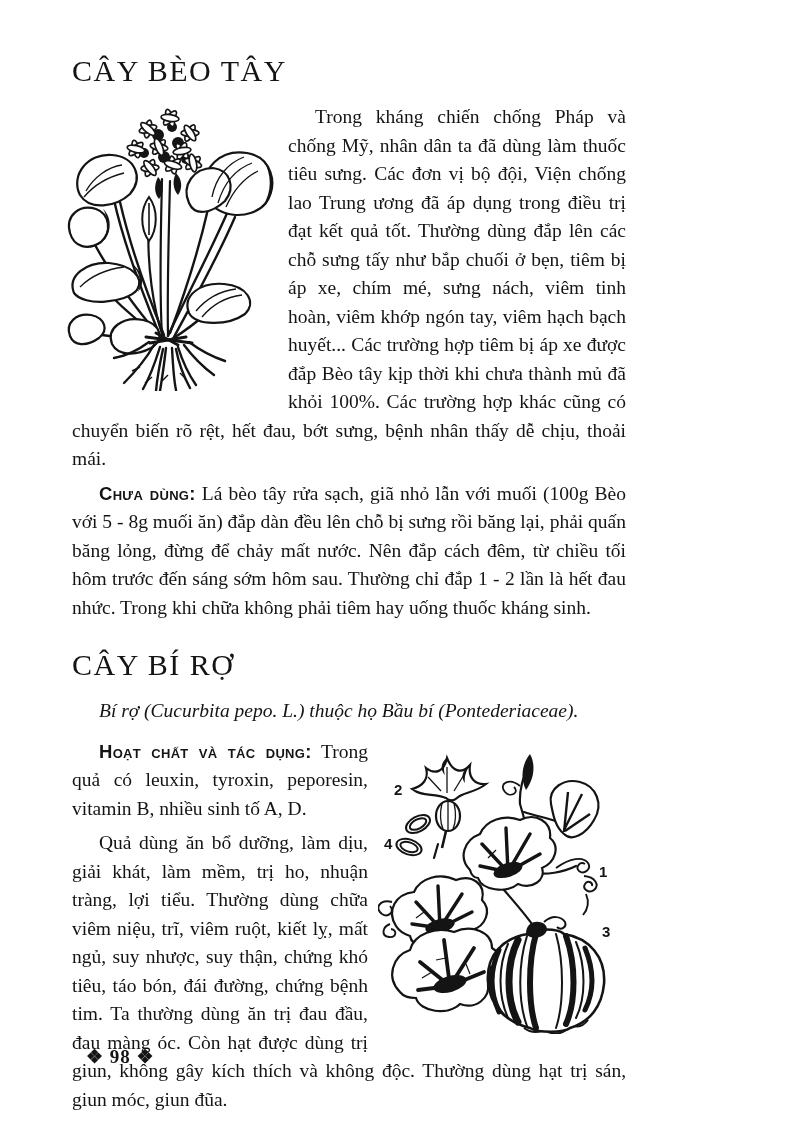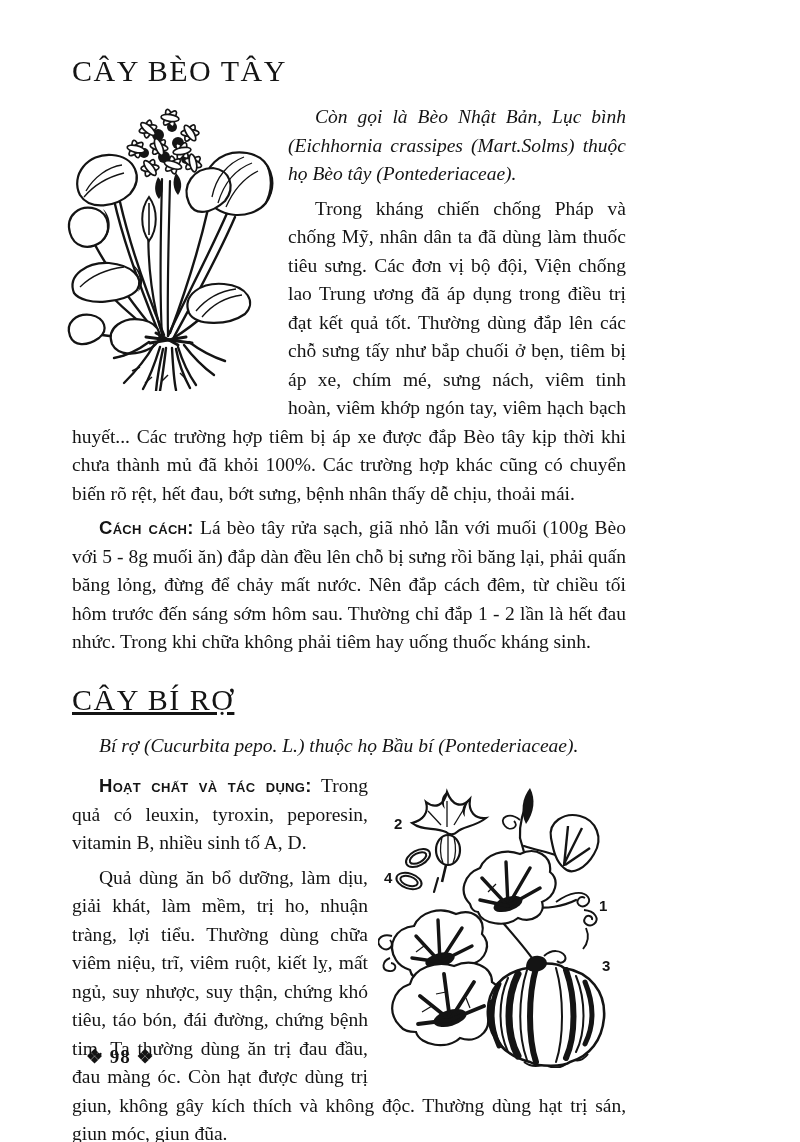--- a/index.html
+++ b/index.html
@@ -45,21 +45,21 @@
     width:248px;height:284px;
     margin:14px 0 0 10px;
   }
   .fig-label{
     position:absolute;
     font-family:"Liberation Sans", sans-serif;
     font-weight:bold;
     font-size:15px;
     line-height:15px;
   }
-  .sec2-title{margin-top:26px;text-decoration:underline;}
+  .sec2-title{margin-top:26px;}
   .intro2{margin-bottom:12px;}
   .page-number{
     position:absolute;
     left:86px;top:1045px;
     font-weight:bold;
     font-size:19px;
     letter-spacing:1px;
   }
   .flow{overflow:visible;}
   figure{margin:0;}
@@ -180,26 +180,25 @@
             <path d="M80,262 L72,266"></path>
               <path d="M92,272 L85,278"></path>
               <path d="M108,270 L102,276"></path>
             <path d="M120,268 L126,274"></path>
               <path d="M140,258 L146,264"></path>
               <path d="M66,250 L58,252"></path>
           </g>
         </svg>
       </figure>
 
-      <p class="ital indent">Còn gọi là Bèo Nhật Bản, Lục bình (Eichhornia crassipes (Mart.Solms) thuộc họ Bèo tây (Pontederiaceae).</p>
 
 
       <p class="indent">Trong kháng chiến chống Pháp và chống Mỹ, nhân dân ta đã dùng làm thuốc tiêu sưng. Các đơn vị bộ đội, Viện chống lao Trung ương đã áp dụng trong điều trị đạt kết quả tốt. Thường dùng đắp lên các chỗ sưng tấy như bắp chuối ở bẹn, tiêm bị áp xe, chím mé, sưng nách, viêm tinh hoàn, viêm khớp ngón tay, viêm hạch bạch huyết... Các trường hợp tiêm bị áp xe được đắp Bèo tây kịp thời khi chưa thành mủ đã khỏi 100%. Các trường hợp khác cũng có chuyển biến rõ rệt, hết đau, bớt sưng, bệnh nhân thấy dễ chịu, thoải mái.</p>
 
-      <p class="indent"><span class="runin">Cách cách:</span> <span>Lá bèo tây rửa sạch, giã nhỏ lẫn với muối (100g Bèo với 5 - 8g muối ăn) đắp dàn đều lên chỗ bị sưng rồi băng lại, phải quấn băng lỏng, đừng để chảy mất nước. Nên đắp cách đêm, từ chiều tối hôm trước đến sáng sớm hôm sau. Thường chỉ đắp 1 - 2 lần là hết đau nhức. Trong khi chữa không phải tiêm hay uống thuốc kháng sinh.</span></p>
+      <p class="indent"><span class="runin">Chưa dùng:</span> <span>Lá bèo tây rửa sạch, giã nhỏ lẫn với muối (100g Bèo với 5 - 8g muối ăn) đắp dàn đều lên chỗ bị sưng rồi băng lại, phải quấn băng lỏng, đừng để chảy mất nước. Nên đắp cách đêm, từ chiều tối hôm trước đến sáng sớm hôm sau. Thường chỉ đắp 1 - 2 lần là hết đau nhức. Trong khi chữa không phải tiêm hay uống thuốc kháng sinh.</span></p>
     </div>
   </section>
 
   <section>
     <h1 class="sec-title sec2-title">CÂY BÍ RỢ</h1>
 
     <p class="ital indent intro2">Bí rợ (Cucurbita pepo. L.) thuộc họ Bầu bí (Pontederiaceae).</p>
 
     <div class="flow">
       <figure class="fig-right">

